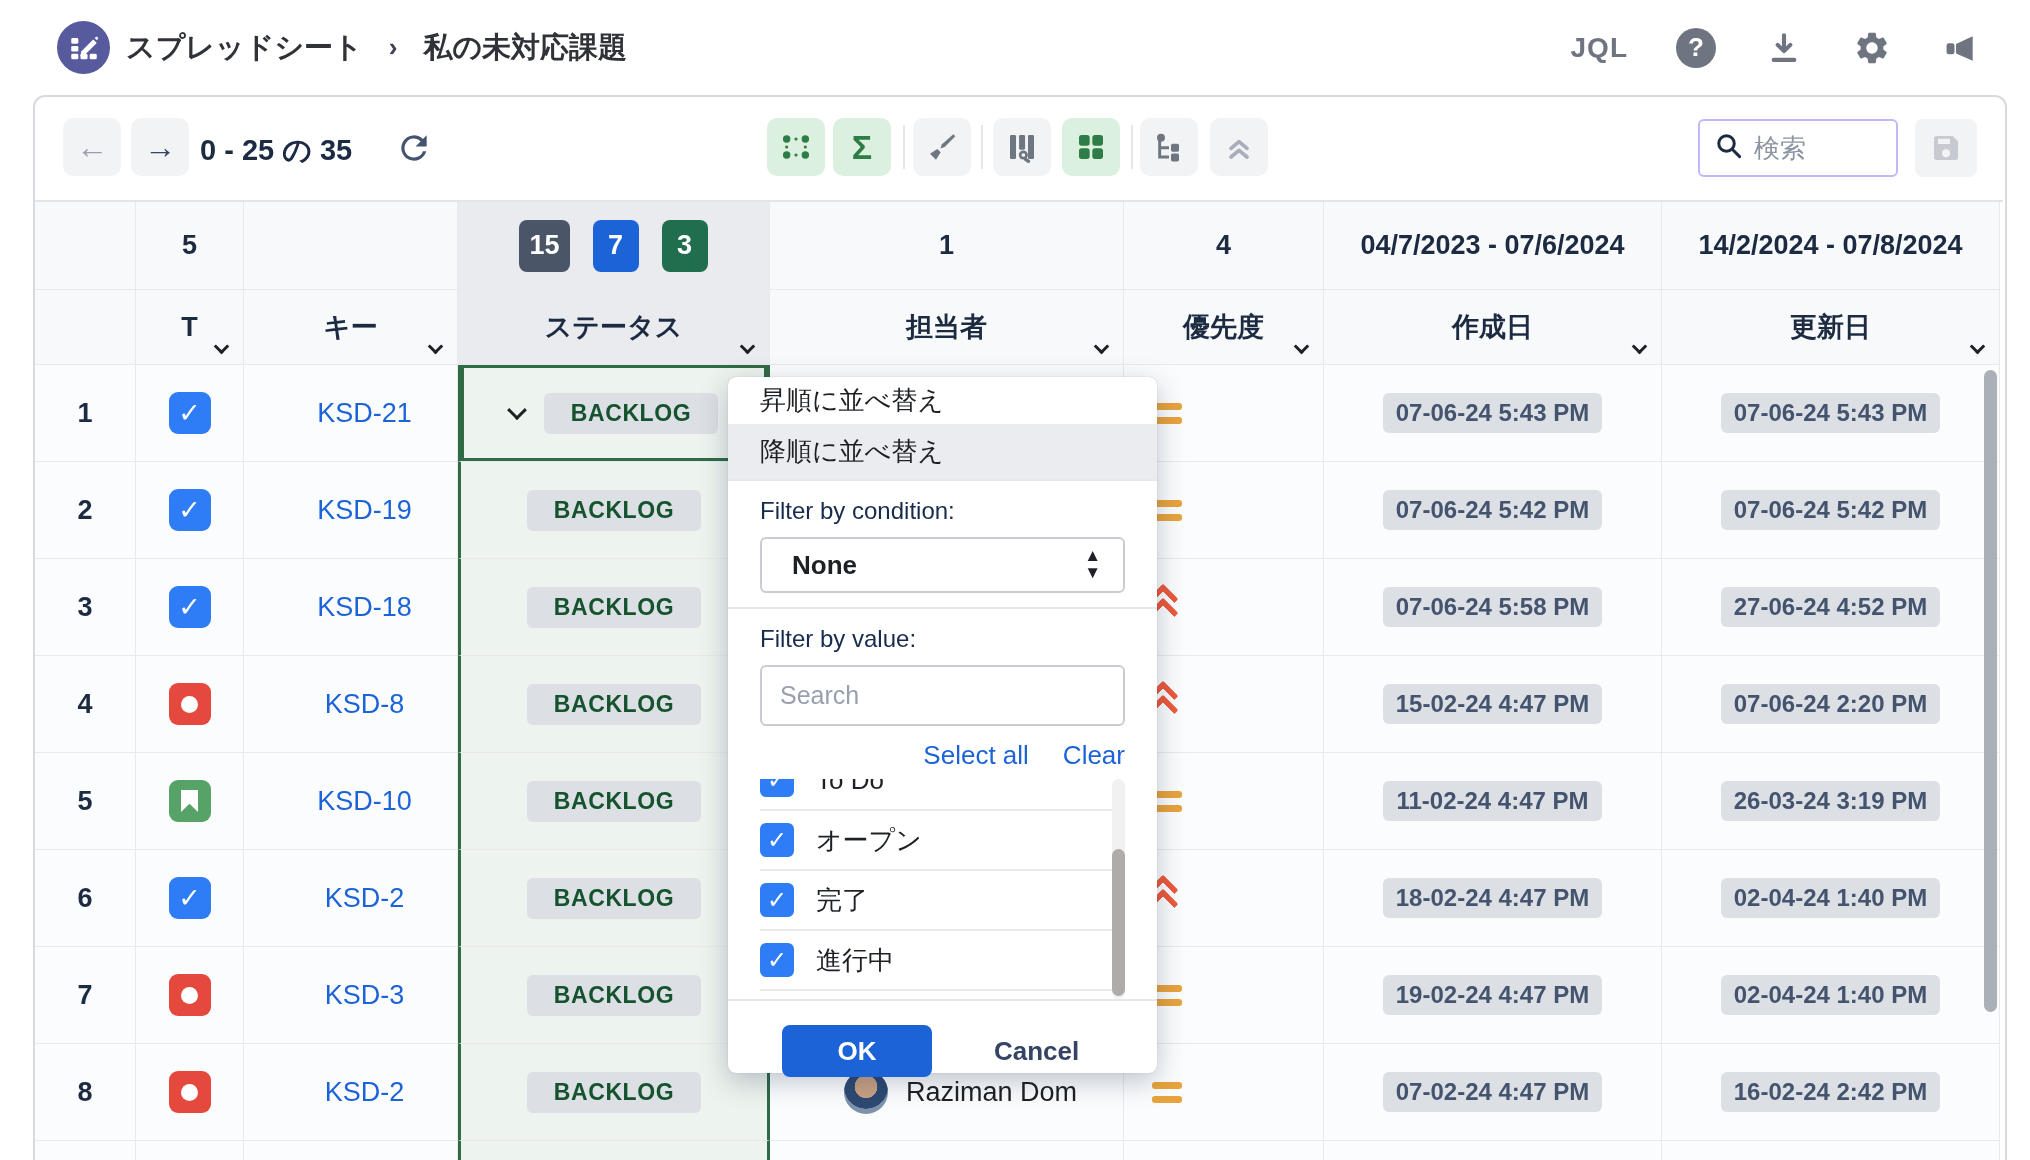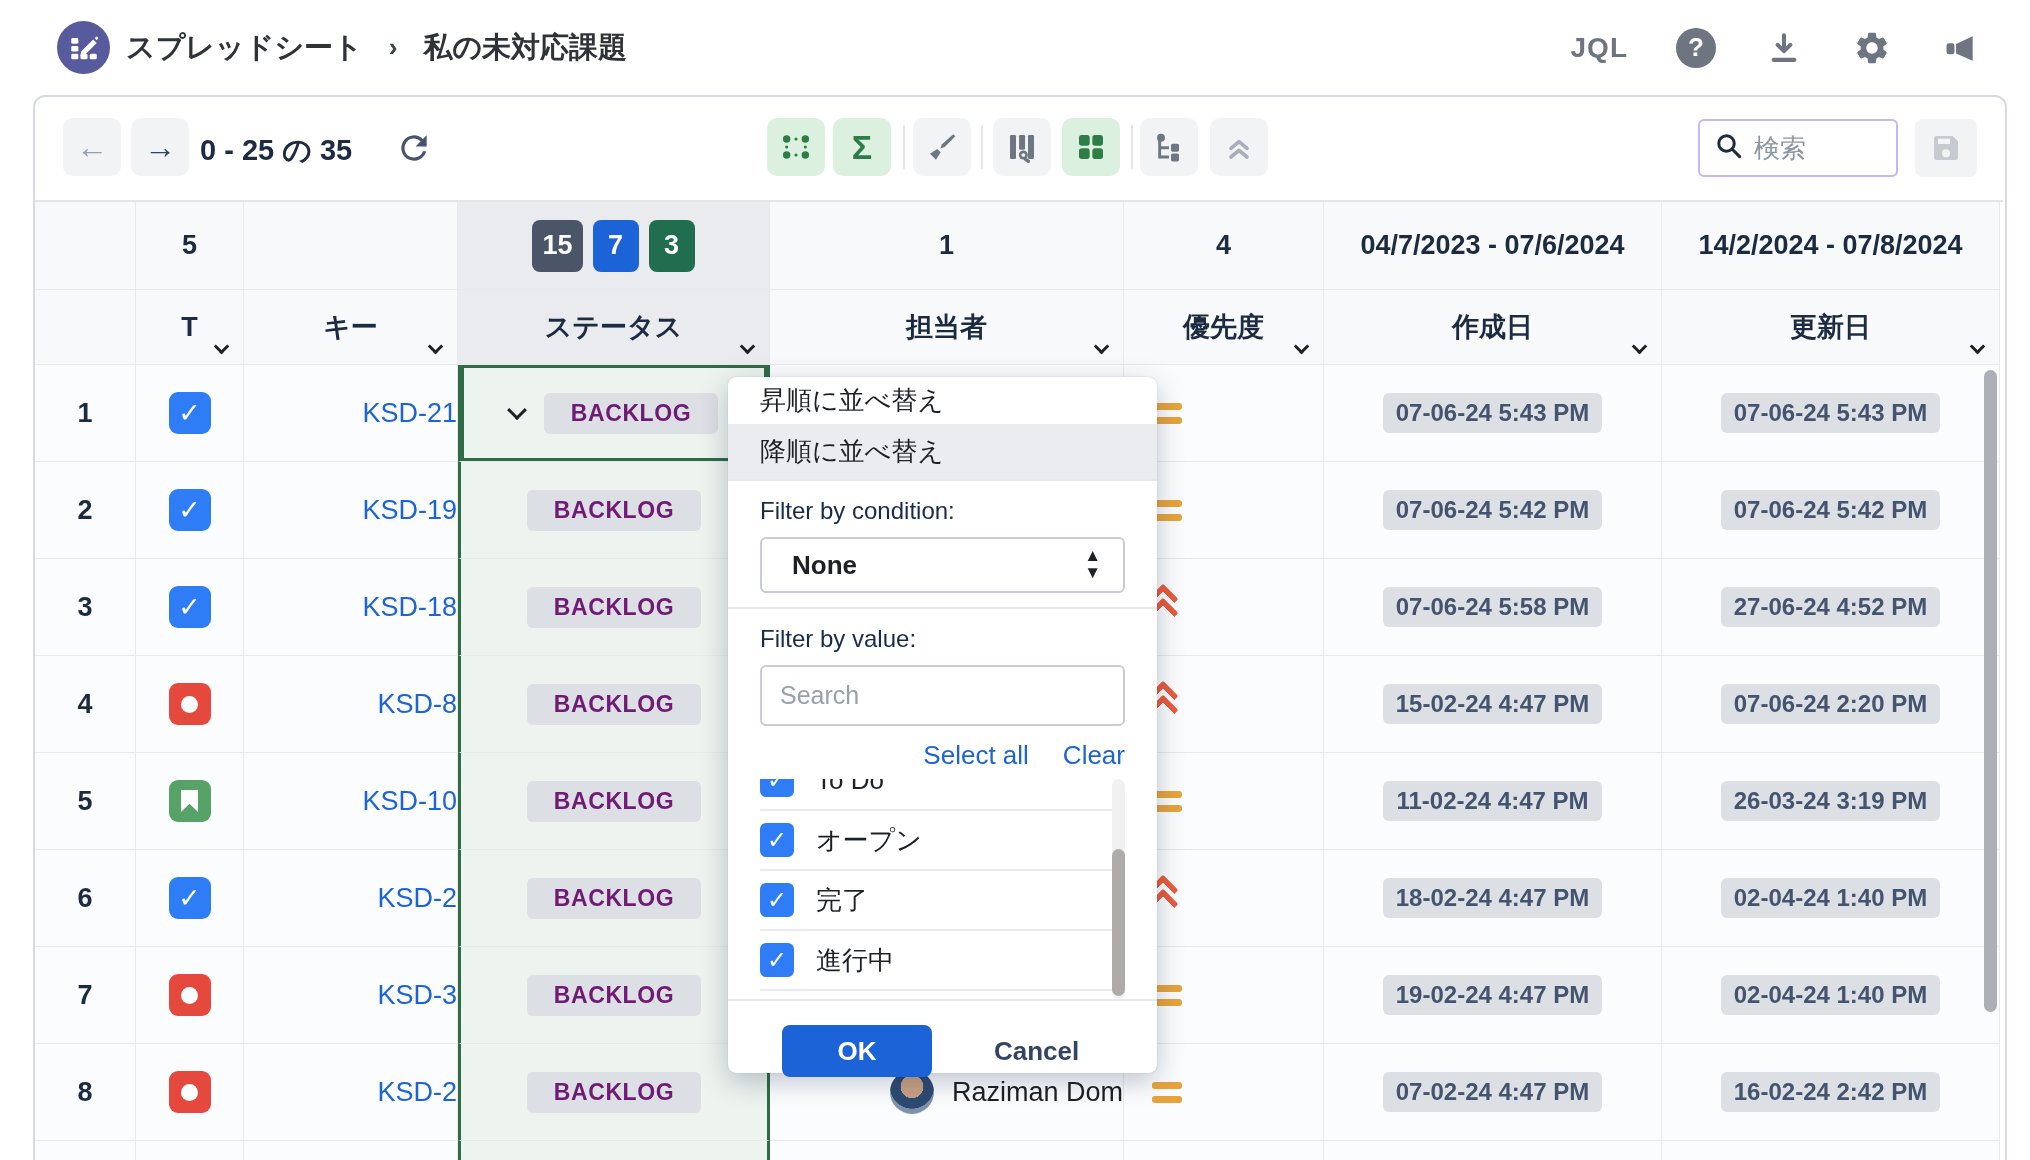--- a/index.html
+++ b/index.html
@@ -47,32 +47,32 @@
   .td { position:relative; border-right:1.5px solid #e7e9ec; border-bottom:1.5px solid #e7e9ec;
     display:flex; align-items:center; justify-content:center; background:#fbfcfd; }
   .r-agg .td { height:88px; background:#f8f9fa; font-size:27px; font-weight:700; color:#1c2b41; }
   .r-head .td { height:75px; background:#f8f9fa; font-size:27px; font-weight:700; color:#1c2b41; }
   .r-data .td { height:97px; }
   .r-agg .c-status, .r-head .c-status { background:#e9ebee; }
   .r-data .c-status { background:#edf3ee; border-left:3px solid #2f6b45; border-right:3px solid #2f6b45; }
   .r-data .c-status.sel { box-shadow:inset 0 0 0 3px #2f6b45; }
   .head-caret { position:absolute; right:16px; bottom:12px; width:11px; height:11px; border-right:3px solid #1d2125;
     border-bottom:3px solid #1d2125; transform:rotate(45deg); }
-  .c-key, .c-assignee { justify-content:flex-end; padding-left:28px; }
+  .c-key, .c-assignee { justify-content:center; padding-left:28px; }
   .key-link { font-size:27px; font-weight:500; color:#1d63d8; text-decoration:none; }
-  .badge-status { background:#dcdfe4; color:#701a75; font-size:23px; font-weight:700; letter-spacing:0.6px;
+  .badge-status { background:#dcdfe4; color:#14532d; font-size:23px; font-weight:700; letter-spacing:0.6px;
     padding:7px 27px; border-radius:6px; }
   .badge-date { background:#dcdfe4; color:#44546f; font-size:24px; font-weight:700; padding:6px 13px; border-radius:6px;
     white-space:nowrap; }
   .cell-caret { width:14px; height:14px; border-right:3.5px solid #1d2125; border-bottom:3.5px solid #1d2125;
     transform:rotate(45deg) translate(-2px,-2px); margin-right:20px; }
   .rownum { font-size:27px; font-weight:700; color:#1c2b41; }
 
   
-  .aggbadges { display:flex; gap:10px; }
+  .aggbadges { display:flex; gap:23px; }
   .aggb { min-width:46px; height:52px; padding:0 10px; border-radius:8px; color:#fff; font-size:27px; font-weight:700;
     display:flex; align-items:center; justify-content:center; }
 
   
   .ticon { width:42px; height:42px; border-radius:9px; display:flex; align-items:center; justify-content:center; }
   .ticon[data-type="task"] { background:#2e7cf6; }
   .ticon[data-type="task"]::after { content:"✓"; color:#fff; font-size:27px; font-weight:700; }
   .ticon[data-type="bug"] { background:#e5483d; }
   .ticon[data-type="bug"]::after { content:""; width:17px; height:17px; border-radius:50%; background:#fff; }
   .ticon[data-type="story"] { background:#57a266; }

